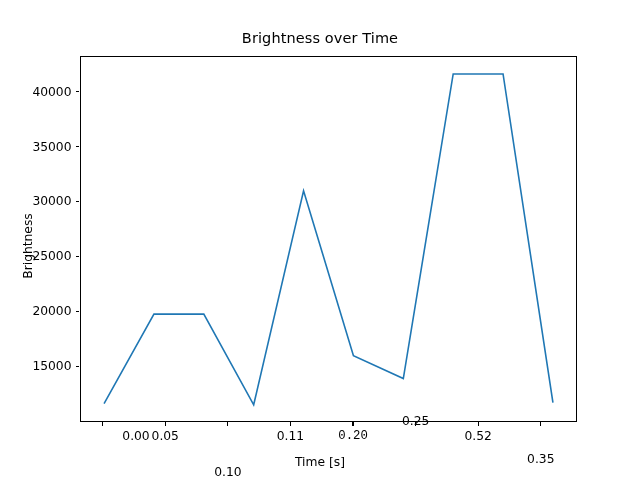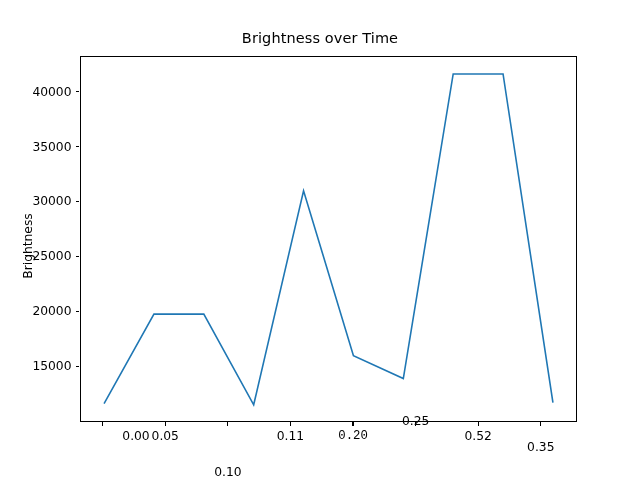--- a/index.html
+++ b/index.html
@@ -115,32 +115,33 @@
       <div class="tick-label xtick-label" style="left: 227.849px; top: 429px; margin-top: 36px;">0.10</div>
       <div class="tick-mark xtick-mark" style="left: 289.893px; top: 422px;"></div>
       <div class="tick-label xtick-label" style="left: 290.443px; top: 429px;">0.11</div>
       <div class="tick-mark xtick-mark" style="left: 352.488px; top: 422px;"></div>
       <div class="tick-label xtick-label" style="left: 353.038px; top: 429px; font-family: Liberation Mono, monospace;">0.20</div>
       <div class="tick-mark xtick-mark" style="left: 415.082px; top: 422px;"></div>
       <div class="tick-label xtick-label" style="left: 415.632px; top: 414px;">0.25</div>
       <div class="tick-mark xtick-mark" style="left: 477.677px; top: 422px;"></div>
       <div class="tick-label xtick-label" style="left: 478.227px; top: 429px;">0.52</div>
       <div class="tick-mark xtick-mark" style="left: 540.271px; top: 422px;"></div>
-      <div class="tick-label xtick-label" style="left: 540.821px; top: 440px; text-align: center;">0.35</div>
+      <div class="tick-label xtick-label" style="left: 540.821px; top: 452px; text-align: center;">0.35</div>
     </div>
   <div id="yticks">
       <div class="tick-mark ytick-mark" style="left: 75.9px; top: 365.601px;"></div>
       <div class="tick-label ytick-label" style="left: -18.5px; width: 90px; top: 366.151px;">15000</div>
       <div class="tick-mark ytick-mark" style="left: 75.9px; top: 310.707px;"></div>
       <div class="tick-label ytick-label" style="left: -18.5px; width: 90px; top: 311.257px;">20000</div>
       <div class="tick-mark ytick-mark" style="left: 75.9px; top: 255.813px;"></div>
       <div class="tick-label ytick-label" style="left: -18.5px; width: 90px; top: 256.363px;">25000</div>
       <div class="tick-mark ytick-mark" style="left: 75.9px; top: 200.919px;"></div>
       <div class="tick-label ytick-label" style="left: -18.5px; width: 90px; top: 201.469px;">30000</div>
       <div class="tick-mark ytick-mark" style="left: 75.9px; top: 146.025px;"></div>
       <div class="tick-label ytick-label" style="left: -18.5px; width: 90px; top: 146.575px;">35000</div>
       <div class="tick-mark ytick-mark" style="left: 75.9px; top: 91.1311px;"></div>
       <div class="tick-label ytick-label" style="left: -18.5px; width: 90px; top: 91.6811px;">40000</div>
     </div>
 
+  <div id="xlabel">Time [s]</div>
   <div id="ylabel">Brightness</div>
 
 </div>
 
 </body></html>

